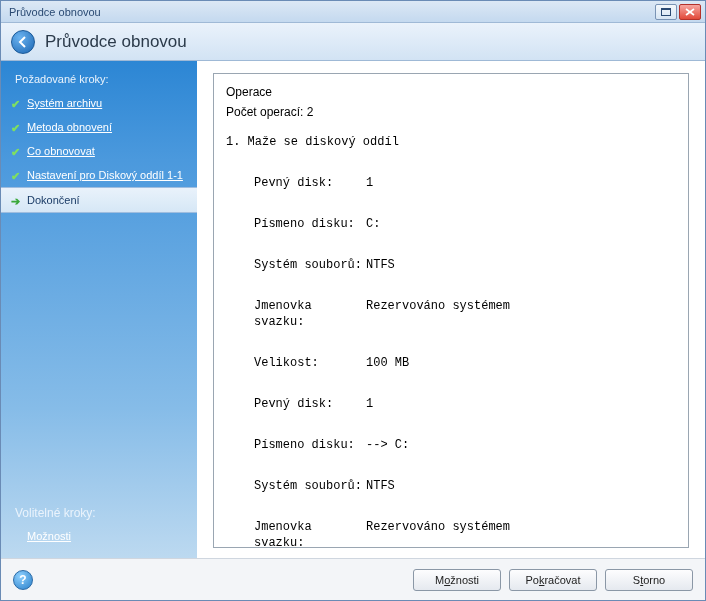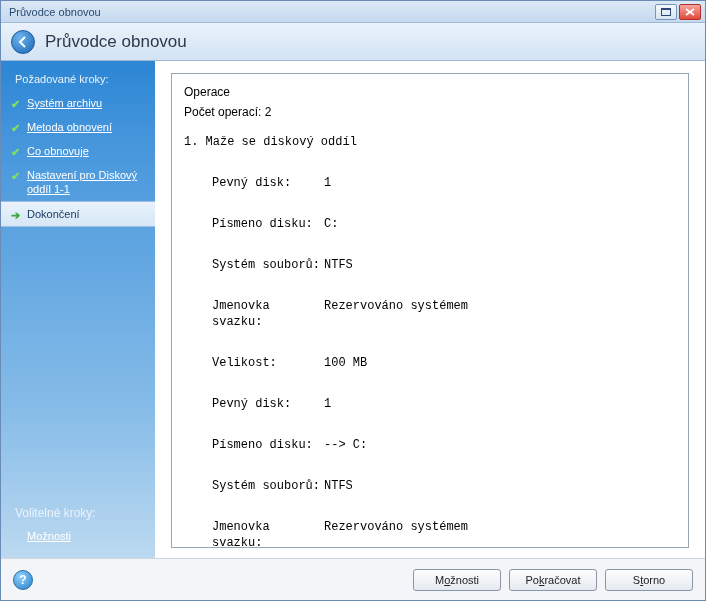--- a/index.html
+++ b/index.html
@@ -82,21 +82,21 @@
     color: #2b3a4a;
   }
   
   .body {
     flex: 1;
     display: flex;
     min-height: 0;
   }
   
   .sidebar {
-    width: 154px;
+    width: 196px;
     background: linear-gradient(180deg,#2c86d4 0%, #4b99dd 20%, #86bce8 70%, #bcd9f0 100%);
     color: #fff;
     display: flex;
     flex-direction: column;
     padding: 8px 0 10px 0;
   }
   .sidebar-heading {
     padding: 4px 14px 6px 14px;
     font-size: 11px;
     color: #eaf3fc;
@@ -255,21 +255,21 @@
       <div class="step">
         <span class="check">✔</span>
         <span class="label">Systém archivu</span>
       </div>
       <div class="step">
         <span class="check">✔</span>
         <span class="label">Metoda obnovení</span>
       </div>
       <div class="step">
         <span class="check">✔</span>
-        <span class="label">Co obnovuje</span>
+        <span class="label">Co obnovovat</span>
       </div>
       <div class="step">
         <span class="check">✔</span>
         <span class="label">Nastavení pro Diskový oddíl 1-1</span>
       </div>
       <div class="step active">
         <span class="arrow">➔</span>
         <span class="label">Dokončení</span>
       </div>
 

